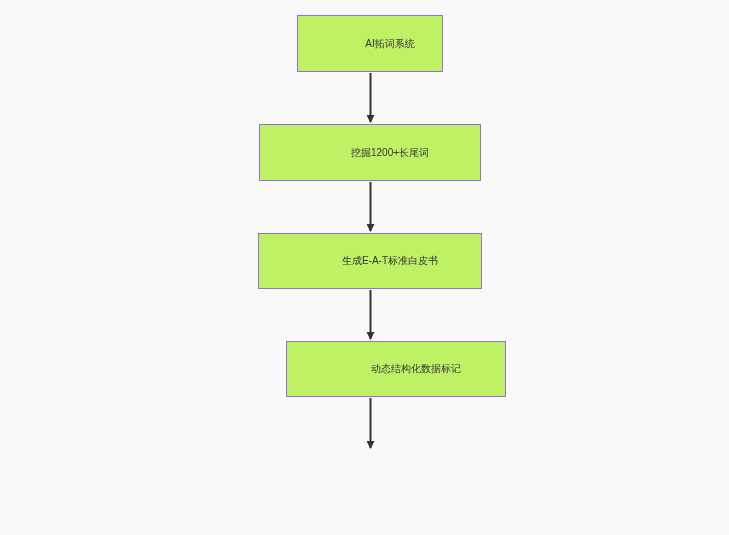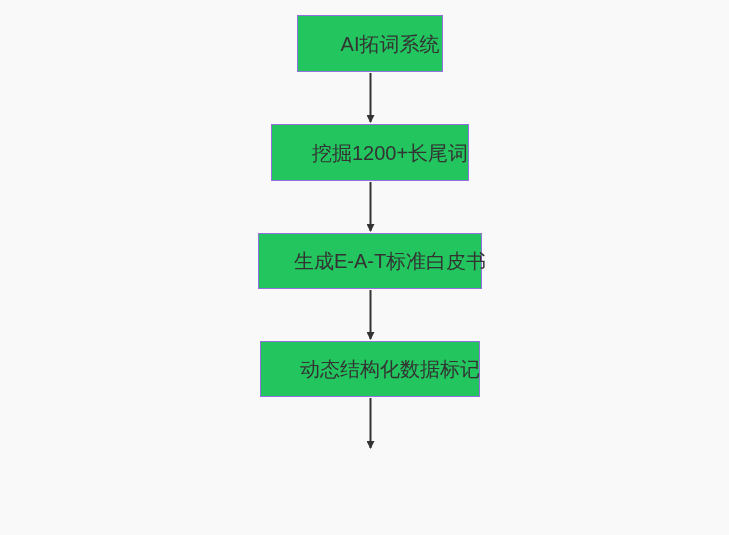--- a/index.html
+++ b/index.html
@@ -27,36 +27,36 @@
     top: 0;
     width: 729px;
     height: 535px;
     pointer-events: none;
   }
   .flow-node {
     position: absolute;
     left: 370px;
     transform: translateX(-50%);
     box-sizing: border-box;
-    background: #22c55e;
+    background: #bef264;
     border: 1px solid #9370DB;
     color: #333333;
-    font-size: 20px;
+    font-size: 10px;
     line-height: 1;
     display: flex;
     align-items: center;
     justify-content: center;
     white-space: nowrap;
     text-align: center;
     padding-left: 40px;
   }
   .node-a { top: 15px;  width: 146px; height: 57px; }
-  .node-b { top: 124px; width: 198px; height: 57px; }
+  .node-b { top: 124px; width: 222px; height: 57px; }
   .node-c { top: 233px; width: 224px; height: 56px; }
-  .node-d { top: 341px; width: 220px; height: 56px; }
+  .node-d { top: 341px; width: 220px; height: 56px; margin-left: 26px; }
   .node-e { top: 450px; width: 234px; height: 56px; }
 </style>
 </head>
 <body>
 
 <div class="diagram-canvas">
 
   <svg class="edges-layer" width="729" height="535" viewBox="0 0 729 535" xmlns="http://www.w3.org/2000/svg">
     <defs>
       <marker id="arrowhead" markerWidth="8" markerHeight="8" refX="7" refY="4" orient="auto" markerUnits="userSpaceOnUse">

